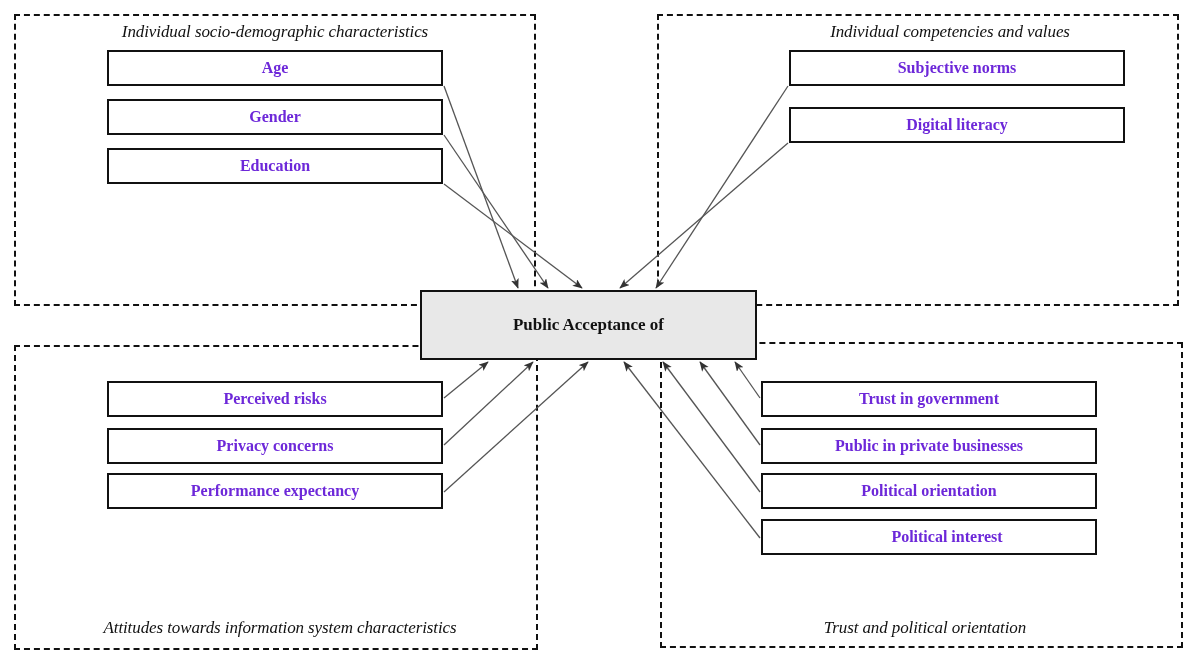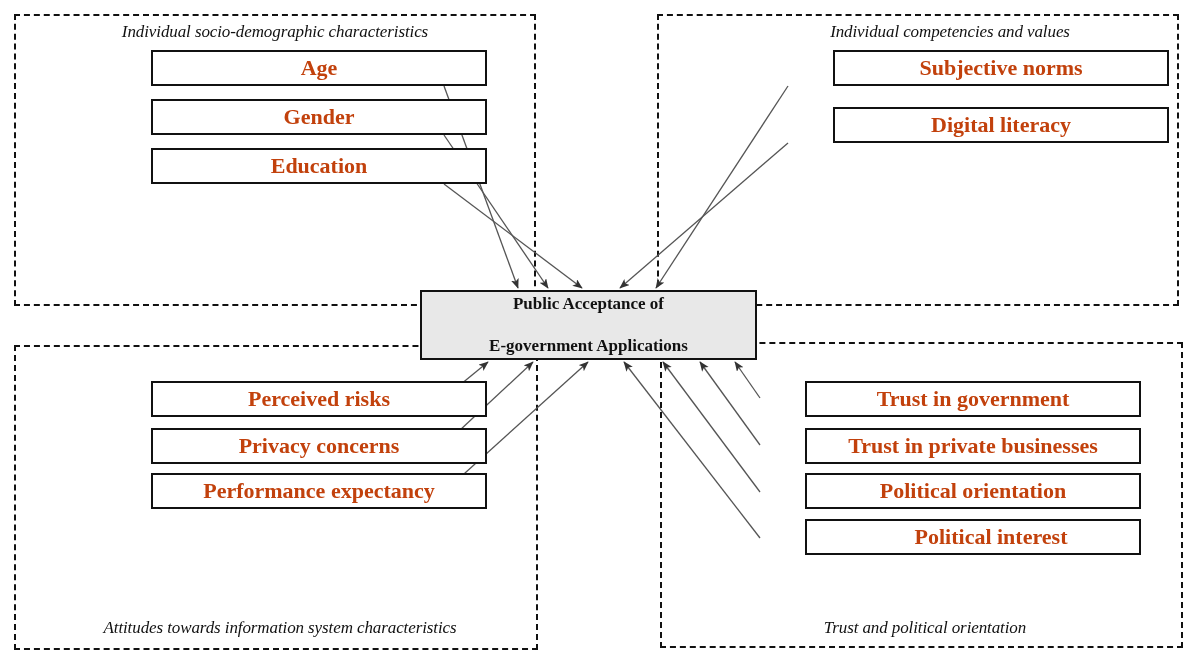--- a/index.html
+++ b/index.html
@@ -43,24 +43,23 @@
   }
   .node-box {
     position: absolute;
     box-sizing: border-box;
     border: 2px solid #111111;
     background: #ffffff;
     display: flex;
     align-items: center;
     justify-content: center;
     font-weight: bold;
-    font-size: 22px;
-    color: #c2410c;
+    font-size: 16px;
+    color: #6d28d9;
     white-space: nowrap;
-    margin-left: 44px;
   }
   .center-box {
     position: absolute;
     box-sizing: border-box;
     border: 2px solid #111111;
     background: #e8e8e8;
     display: flex;
     flex-direction: column;
     align-items: center;
     justify-content: center;
@@ -115,22 +114,21 @@
   <div class="node-box" id="b-0-1" style="left: 107px; top: 99px; width: 336px; height: 36px;">Gender</div>
 
   <div class="node-box" id="b-1-0" style="left: 789px; top: 50px; width: 336px; height: 36px;">Subjective norms</div>
   <div class="node-box" id="b-1-1" style="left: 789px; top: 107px; width: 336px; height: 36px;">Digital literacy</div>
 
   <div class="node-box" id="b-2-0" style="left: 107px; top: 381px; width: 336px; height: 36px;">Perceived risks</div>
   <div class="node-box" id="b-2-1" style="left: 107px; top: 428px; width: 336px; height: 36px;">Privacy concerns</div>
   <div class="node-box" id="b-2-2" style="left: 107px; top: 473px; width: 336px; height: 36px;">Performance expectancy</div>
 
   <div class="node-box" id="b-3-0" style="left: 761px; top: 381px; width: 336px; height: 36px;">Trust in government</div>
-  <div class="node-box" id="b-3-1" style="left: 761px; top: 428px; width: 336px; height: 36px;">Trust in private businesses</div>
+  <div class="node-box" id="b-3-1" style="left: 761px; top: 428px; width: 336px; height: 36px;">Public in private businesses</div>
   <div class="node-box" id="b-3-2" style="left: 761px; top: 473px; width: 336px; height: 36px;">Political orientation</div>
   <div class="node-box" id="b-3-3" style="left: 761px; top: 519px; width: 336px; height: 36px; padding-left: 36px;">Political interest</div>
 
   <div class="center-box" id="center-box" style="left: 420px; top: 290px; width: 337px; height: 70px; background: rgb(232, 232, 232); border-color: rgb(17, 17, 17);">
     <span>Public Acceptance of</span>
-    <span>E-government Applications</span>
   </div>
 
 </div>
 
 </body></html>

